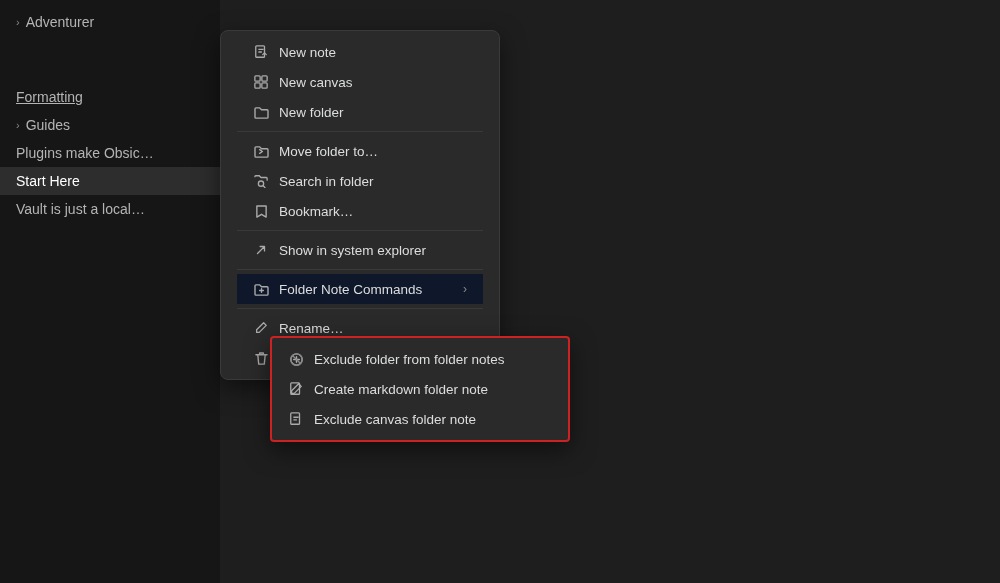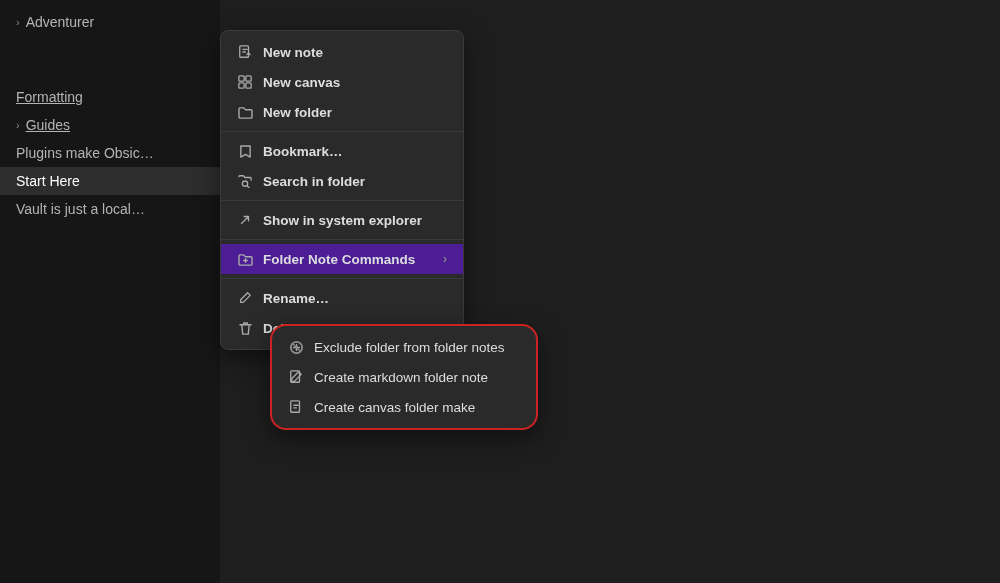--- a/index.html
+++ b/index.html
@@ -81,43 +81,42 @@
     .main-body {
       font-size: 14px;
       color: #888;
     }
 
     
     .context-menu {
       position: absolute;
       left: 220px;
       top: 30px;
-      width: 244px;
+      width: 280px;
       background: #2a2a2a;
       border: 1px solid #3a3a3a;
       border-radius: 8px;
-      padding: 6px 0;
+      padding: 6px 16px;
       z-index: 100;
       box-shadow: 0 8px 24px rgba(0,0,0,0.5);
-      font-weight: bold;
     }
 
     .menu-item {
       display: flex;
       align-items: center;
       gap: 10px;
       padding: 7px 16px;
       font-size: 13.5px;
       color: #dcddde;
       cursor: pointer;
       position: relative;
     }
 
     .menu-item.active {
-      background: #4c1d95;
+      background: #0f172a;
     }
 
     .menu-icon {
       width: 16px;
       height: 16px;
       flex-shrink: 0;
       display: flex;
       align-items: center;
       justify-content: center;
       color: #aaa;
@@ -133,25 +132,25 @@
     .menu-item .chevron-right {
       margin-left: auto;
       color: #888;
       font-size: 12px;
     }
 
     
     .submenu {
       position: absolute;
       left: 270px;
-      top: 324px;
-      width: 268px;
+      top: 336px;
+      width: 300px;
       background: #2a2a2a;
       border: 2px solid #cc2222;
-      border-radius: 16px;
+      border-radius: 4px;
       padding: 6px 0;
       z-index: 200;
       box-shadow: 0 8px 24px rgba(0,0,0,0.5);
     }
 
     .submenu .menu-item {
       font-size: 13.5px;
     }
   </style>
 </head>
@@ -160,21 +159,21 @@
 <div class="sidebar">
   <div class="sidebar-item">
     <span style="font-size:11px;color:#888">›</span>
     <span>Adventurer</span>
   </div>
   <div class="sidebar-item underline">
     <span>Formatting</span>
   </div>
   <div class="sidebar-item">
     <span style="font-size:11px;color:#888">›</span>
-    <span style="text-decoration:underline">Guides</span>
+    <span style="">Guides</span>
   </div>
   <div class="sidebar-item">
     <span>Plugins make Obsic…</span>
   </div>
   <div class="sidebar-item active">
     <span>Start Here</span>
   </div>
   <div class="sidebar-item">
     <span>Vault is just a local…</span>
   </div>
@@ -216,39 +215,48 @@
     <span class="menu-icon">
       <svg width="15" height="13" viewBox="0 0 16 14" fill="none" stroke="#aaa" stroke-width="1.5">
         <path d="M1 3a1 1 0 011-1h4l2 2h6a1 1 0 011 1v7a1 1 0 01-1 1H2a1 1 0 01-1-1V3z"></path>
       </svg>
     </span>
     <span>New folder</span>
   </div>
 
   <div class="menu-separator"></div>
 
-
-  <div class="menu-item">
-    <span class="menu-icon">
-      <svg width="13" height="15" viewBox="0 0 14 16" fill="none" stroke="#aaa" stroke-width="1.5">
-        <path d="M2 2h10v12l-5-3-5 3V2z" stroke-linejoin="round"></path>
-      </svg>
-    </span>
-    <span>Bookmark…</span>
+  <div class="menu-item">
+    <span class="menu-icon">
+      <svg width="15" height="13" viewBox="0 0 16 14" fill="none" stroke="#aaa" stroke-width="1.5">
+        <path d="M1 3a1 1 0 011-1h4l2 2h6a1 1 0 011 1v7a1 1 0 01-1 1H2a1 1 0 01-1-1V3z"></path>
+        <path d="M6 9l3-2-3-2" stroke-linecap="round" stroke-linejoin="round"></path>
+      </svg>
+    </span>
+    <span>Move folder to…</span>
   </div>
 
   <div class="menu-item">
     <span class="menu-icon">
       <svg width="14" height="14" viewBox="0 0 16 16" fill="none" stroke="#aaa" stroke-width="1.5">
         <path d="M1 3a1 1 0 011-1h4l2 2h6a1 1 0 011 1v2" stroke-linecap="round"></path>
         <circle cx="8" cy="11" r="3"></circle>
         <path d="M10.5 13.5l2 2" stroke-linecap="round"></path>
       </svg>
     </span>
     <span>Search in folder</span>
+  </div>
+
+  <div class="menu-item">
+    <span class="menu-icon">
+      <svg width="13" height="15" viewBox="0 0 14 16" fill="none" stroke="#aaa" stroke-width="1.5">
+        <path d="M2 2h10v12l-5-3-5 3V2z" stroke-linejoin="round"></path>
+      </svg>
+    </span>
+    <span>Bookmark…</span>
   </div>
 
   <div class="menu-separator"></div>
 
   <div class="menu-item">
     <span class="menu-icon">
       <svg width="14" height="14" viewBox="0 0 16 16" fill="none" stroke="#aaa" stroke-width="1.5">
         <path d="M4 12L12 4M7 4h5v5" stroke-linecap="round" stroke-linejoin="round"></path>
       </svg>
     </span>
@@ -314,16 +322,16 @@
     <span>Create markdown folder note</span>
   </div>
 
   <div class="menu-item">
     <span class="menu-icon">
       <svg width="14" height="14" viewBox="0 0 16 16" fill="none" stroke="#aaa" stroke-width="1.5">
         <rect x="2" y="1" width="10" height="13" rx="1"></rect>
         <path d="M5 6h6M5 9h4"></path>
       </svg>
     </span>
-    <span>Create canvas folder make</span>
+    <span>Exclude canvas folder note</span>
   </div>
 
 </div>
 
 </body></html>

